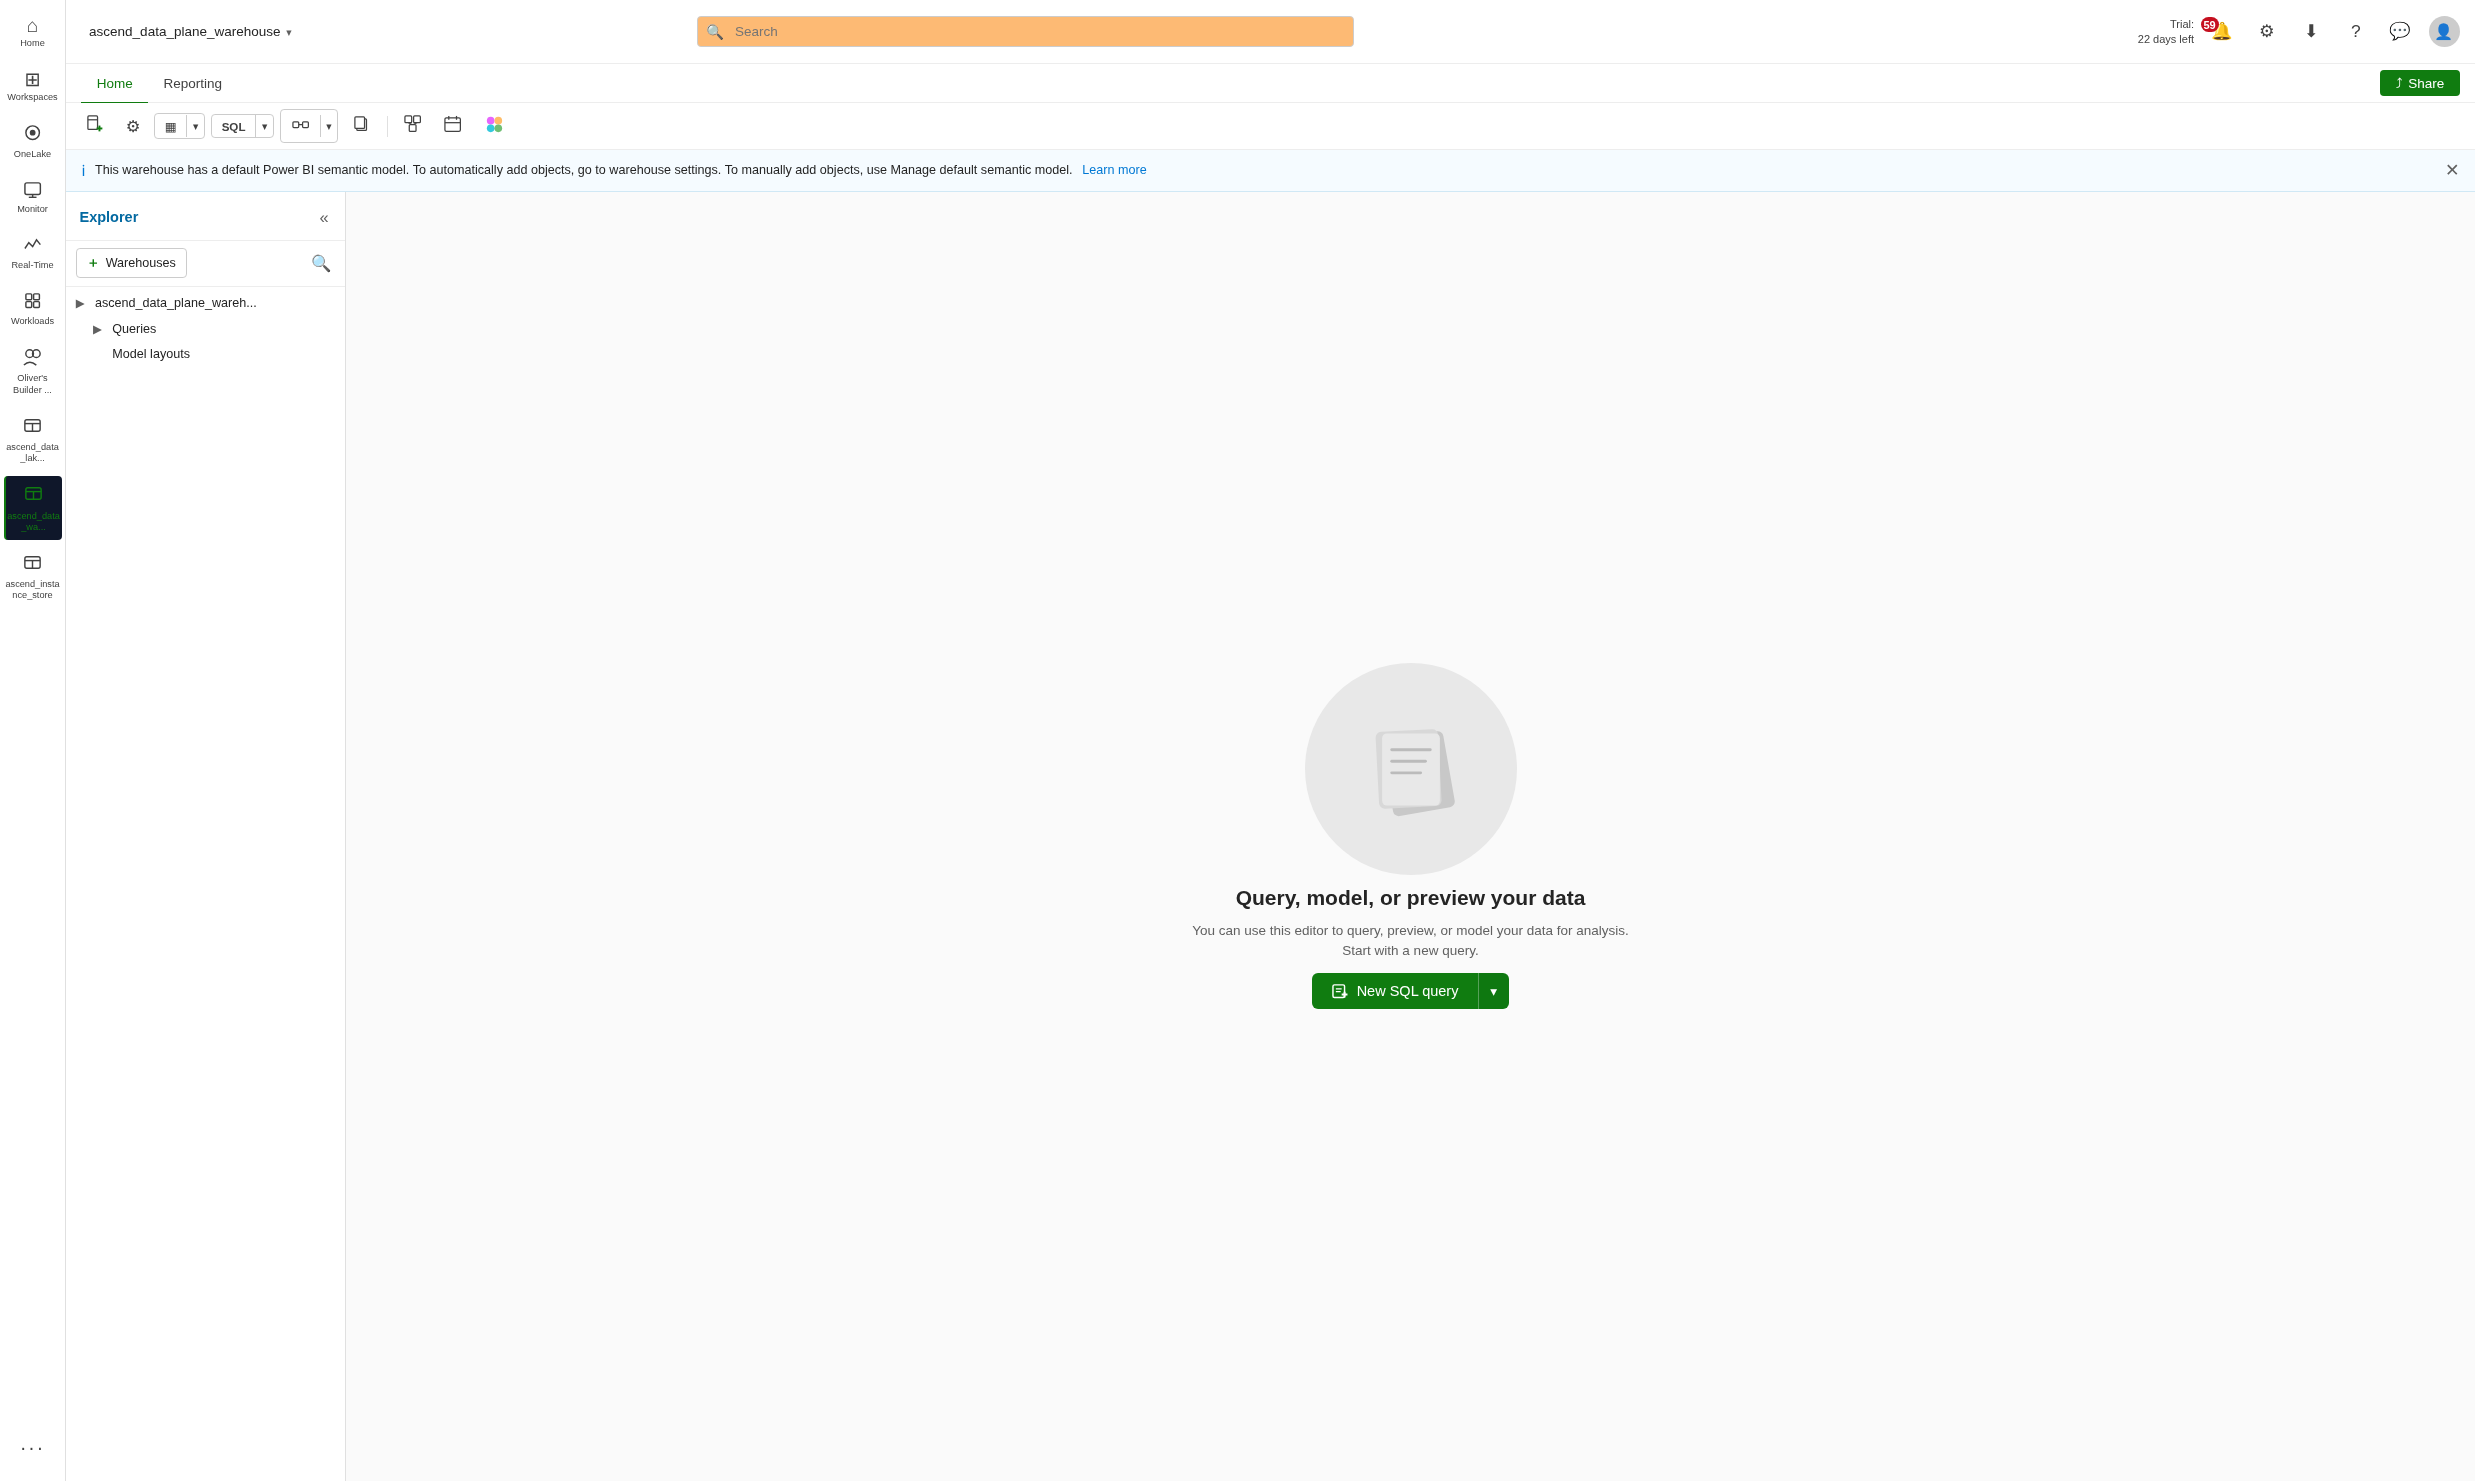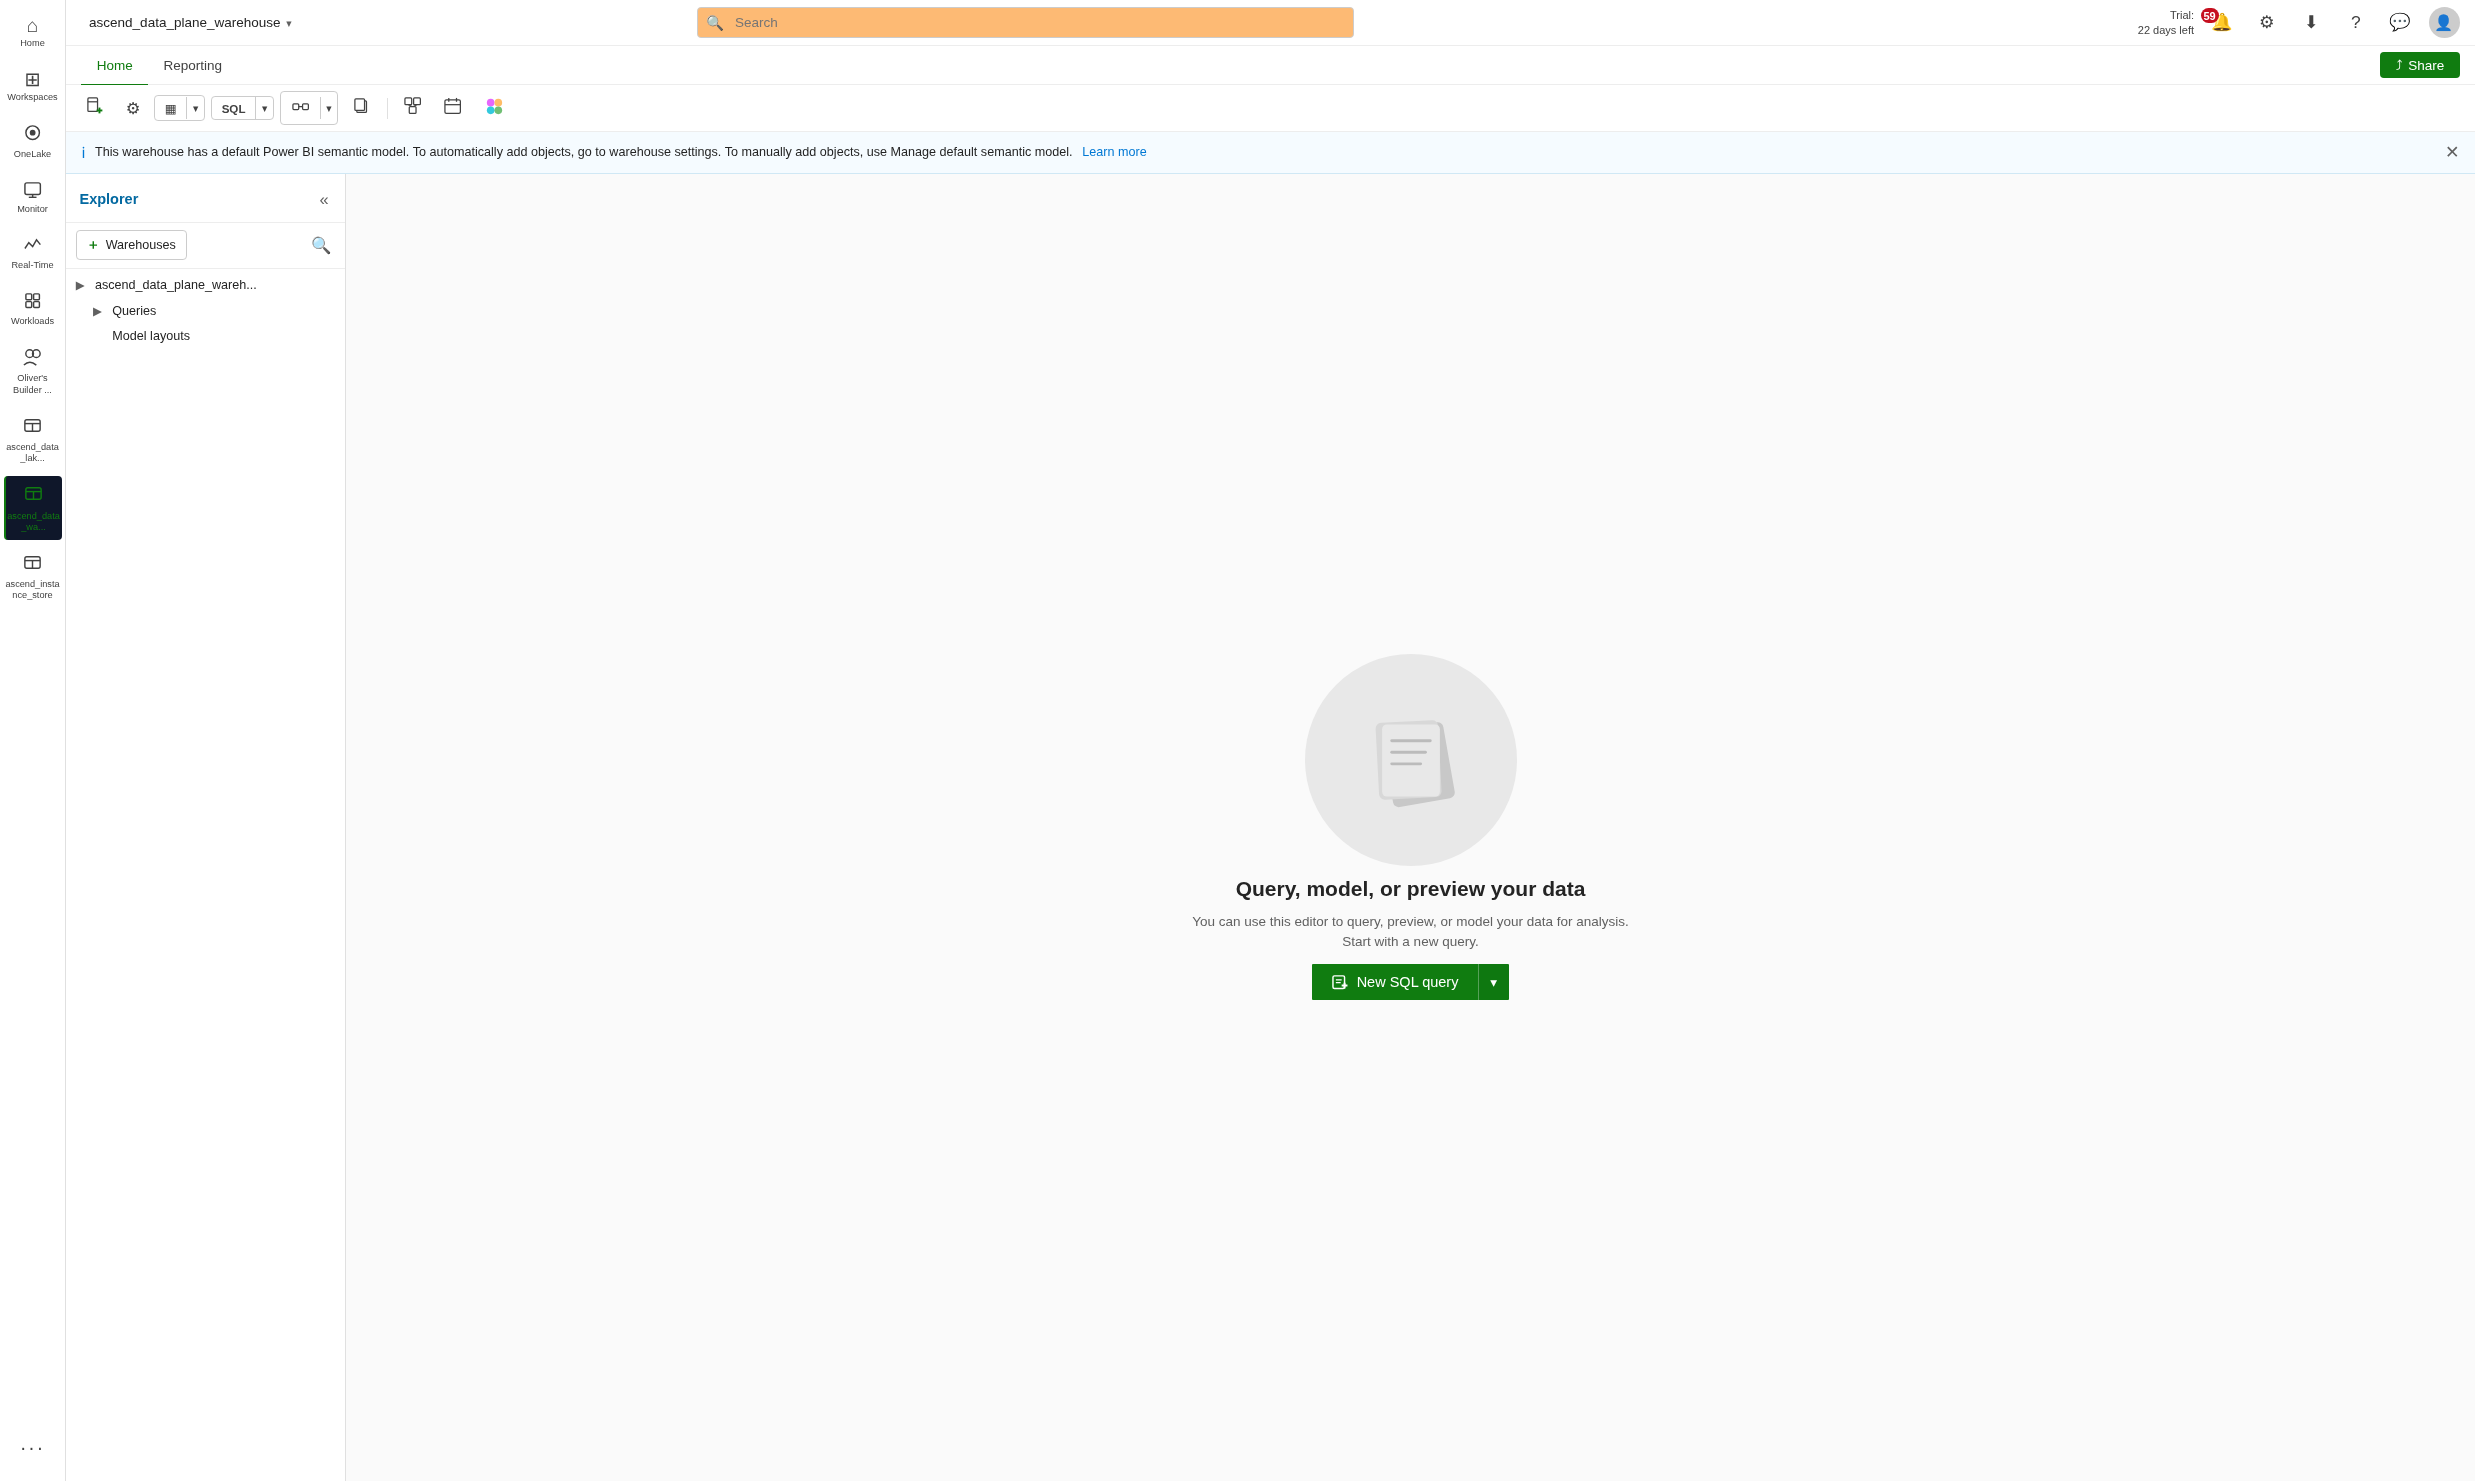--- a/index.html
+++ b/index.html
@@ -44,21 +44,21 @@
       flex-direction: column;
       overflow: hidden;
       background: #fff;
     }
 
     
     .topbar {
       display: flex;
       align-items: center;
       padding: 0 15.4px;
-      height: 46px;
+      height: 64px;
       background: #fff;
       border-bottom: 1px solid #ededed;
       gap: 11.6px;
       flex-shrink: 0;
     }
     .topbar-workspace {
       display: flex;
       align-items: center;
       gap: 5.8px;
       font-size: 13.5px;
@@ -385,21 +385,21 @@
     .empty-state-desc {
       font-size: 13.5px;
       color: #616161;
       text-align: center;
       max-width: 463px;
       line-height: 1.5;
     }
     .empty-state-actions {
       display: flex;
       align-items: center;
-      border-radius: 1px;
+      border-radius: 6px;
       overflow: hidden;
       border: none;
     }
     .new-sql-btn {
       display: flex;
       align-items: center;
       gap: 7.7px;
       background: #107c10;
       color: #fff;
       padding: 9.7px 19.3px;

